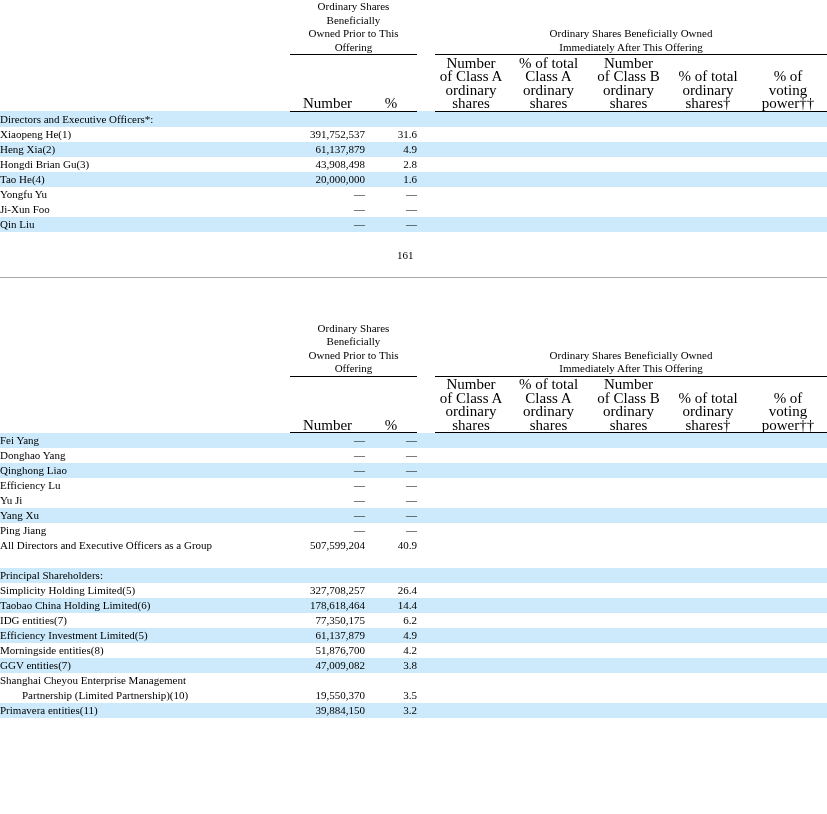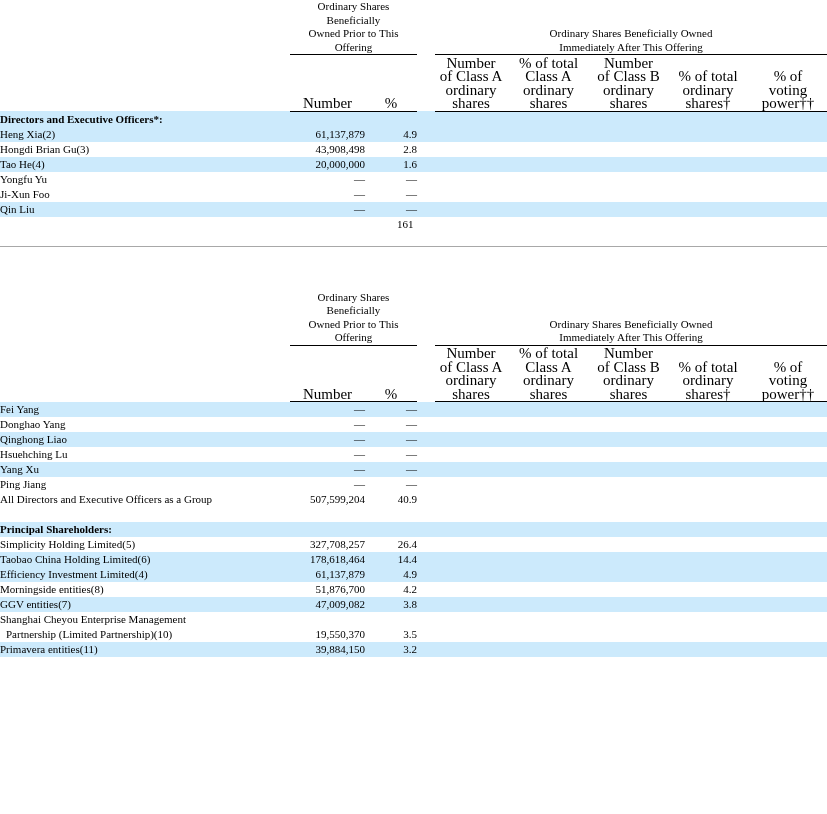--- a/index.html
+++ b/index.html
@@ -68,33 +68,34 @@
   
   tr.row td {
     height: 15px;
     line-height: 15px;
     white-space: nowrap;
   }
   tr.row.shaded td { background: #cceafc; }
   tr.blankrow td { height: 15px; line-height: 15px; }
 
   .c-label   { text-align: left;  padding-left: 2px; }
-  .c-label.bold { font-weight: bold; }
-  .c-label.indent { padding-left: 6px; }
+  .c-label.bold { font-weight: normal; }
+  .c-label.indent { padding-left: 22px; }
   .num       { text-align: right; padding-right: 4px; }
   .pct       { text-align: right; padding-right: 18px; }
   .dash      { text-align: right; padding-right: 4px; }
   .dash-pct  { text-align: right; padding-right: 18px; }
 
   
   .page-num {
     text-align: left;
     padding-left: 397px;
     font-size: 11px;
     line-height: 15px;
+    margin-top: 16px;
     font-weight: normal;
   }
   .page-rule {
     border: none;
     border-top: 1px solid #a8a8a8;
     margin: 14px 0 0 0;
     height: 0;
   }
   .gap-after-rule { height: 44px; }
 </style>
@@ -178,20 +179,31 @@
           <div>voting</div>
           <div>power††</div>
         </td>
       </tr>
     </thead>
     <tbody id="tbody-one">
         <tr class="row shaded">
           <td class="c-label bold">Directors and Executive Officers*:</td>
           <td class="num"></td>
           <td class="pct"></td>
+          <td>&nbsp;</td>
+          <td>&nbsp;</td>
+          <td>&nbsp;</td>
+          <td>&nbsp;</td>
+          <td>&nbsp;</td>
+          <td>&nbsp;</td>
+        </tr>
+        <tr class="row">
+          <td class="c-label">Xiaopeng He(1)</td>
+          <td class="num">391,752,537</td>
+          <td class="pct">31.6</td>
           <td>&nbsp;</td>
           <td>&nbsp;</td>
           <td>&nbsp;</td>
           <td>&nbsp;</td>
           <td>&nbsp;</td>
           <td>&nbsp;</td>
         </tr>
         <tr class="row shaded">
           <td class="c-label">Heng Xia(2)</td>
           <td class="num">61,137,879</td>
@@ -372,21 +384,32 @@
           <td class="dash">—</td>
           <td class="dash-pct">—</td>
           <td>&nbsp;</td>
           <td>&nbsp;</td>
           <td>&nbsp;</td>
           <td>&nbsp;</td>
           <td>&nbsp;</td>
           <td>&nbsp;</td>
         </tr>
         <tr class="row">
-          <td class="c-label">Hsuehching Lu</td>
+          <td class="c-label">Efficiency Lu</td>
+          <td class="dash">—</td>
+          <td class="dash-pct">—</td>
+          <td>&nbsp;</td>
+          <td>&nbsp;</td>
+          <td>&nbsp;</td>
+          <td>&nbsp;</td>
+          <td>&nbsp;</td>
+          <td>&nbsp;</td>
+        </tr>
+        <tr class="row">
+          <td class="c-label">Yu Ji</td>
           <td class="dash">—</td>
           <td class="dash-pct">—</td>
           <td>&nbsp;</td>
           <td>&nbsp;</td>
           <td>&nbsp;</td>
           <td>&nbsp;</td>
           <td>&nbsp;</td>
           <td>&nbsp;</td>
         </tr>
         <tr class="row shaded">
@@ -459,22 +482,33 @@
           <td class="c-label">Taobao China Holding Limited(6)</td>
           <td class="num">178,618,464</td>
           <td class="pct">14.4</td>
           <td>&nbsp;</td>
           <td>&nbsp;</td>
           <td>&nbsp;</td>
           <td>&nbsp;</td>
           <td>&nbsp;</td>
           <td>&nbsp;</td>
         </tr>
-        <tr class="row shaded">
-          <td class="c-label">Efficiency Investment Limited(4)</td>
+        <tr class="row">
+          <td class="c-label">IDG entities(7)</td>
+          <td class="num">77,350,175</td>
+          <td class="pct">6.2</td>
+          <td>&nbsp;</td>
+          <td>&nbsp;</td>
+          <td>&nbsp;</td>
+          <td>&nbsp;</td>
+          <td>&nbsp;</td>
+          <td>&nbsp;</td>
+        </tr>
+        <tr class="row shaded">
+          <td class="c-label">Efficiency Investment Limited(5)</td>
           <td class="num">61,137,879</td>
           <td class="pct">4.9</td>
           <td>&nbsp;</td>
           <td>&nbsp;</td>
           <td>&nbsp;</td>
           <td>&nbsp;</td>
           <td>&nbsp;</td>
           <td>&nbsp;</td>
         </tr>
         <tr class="row">

